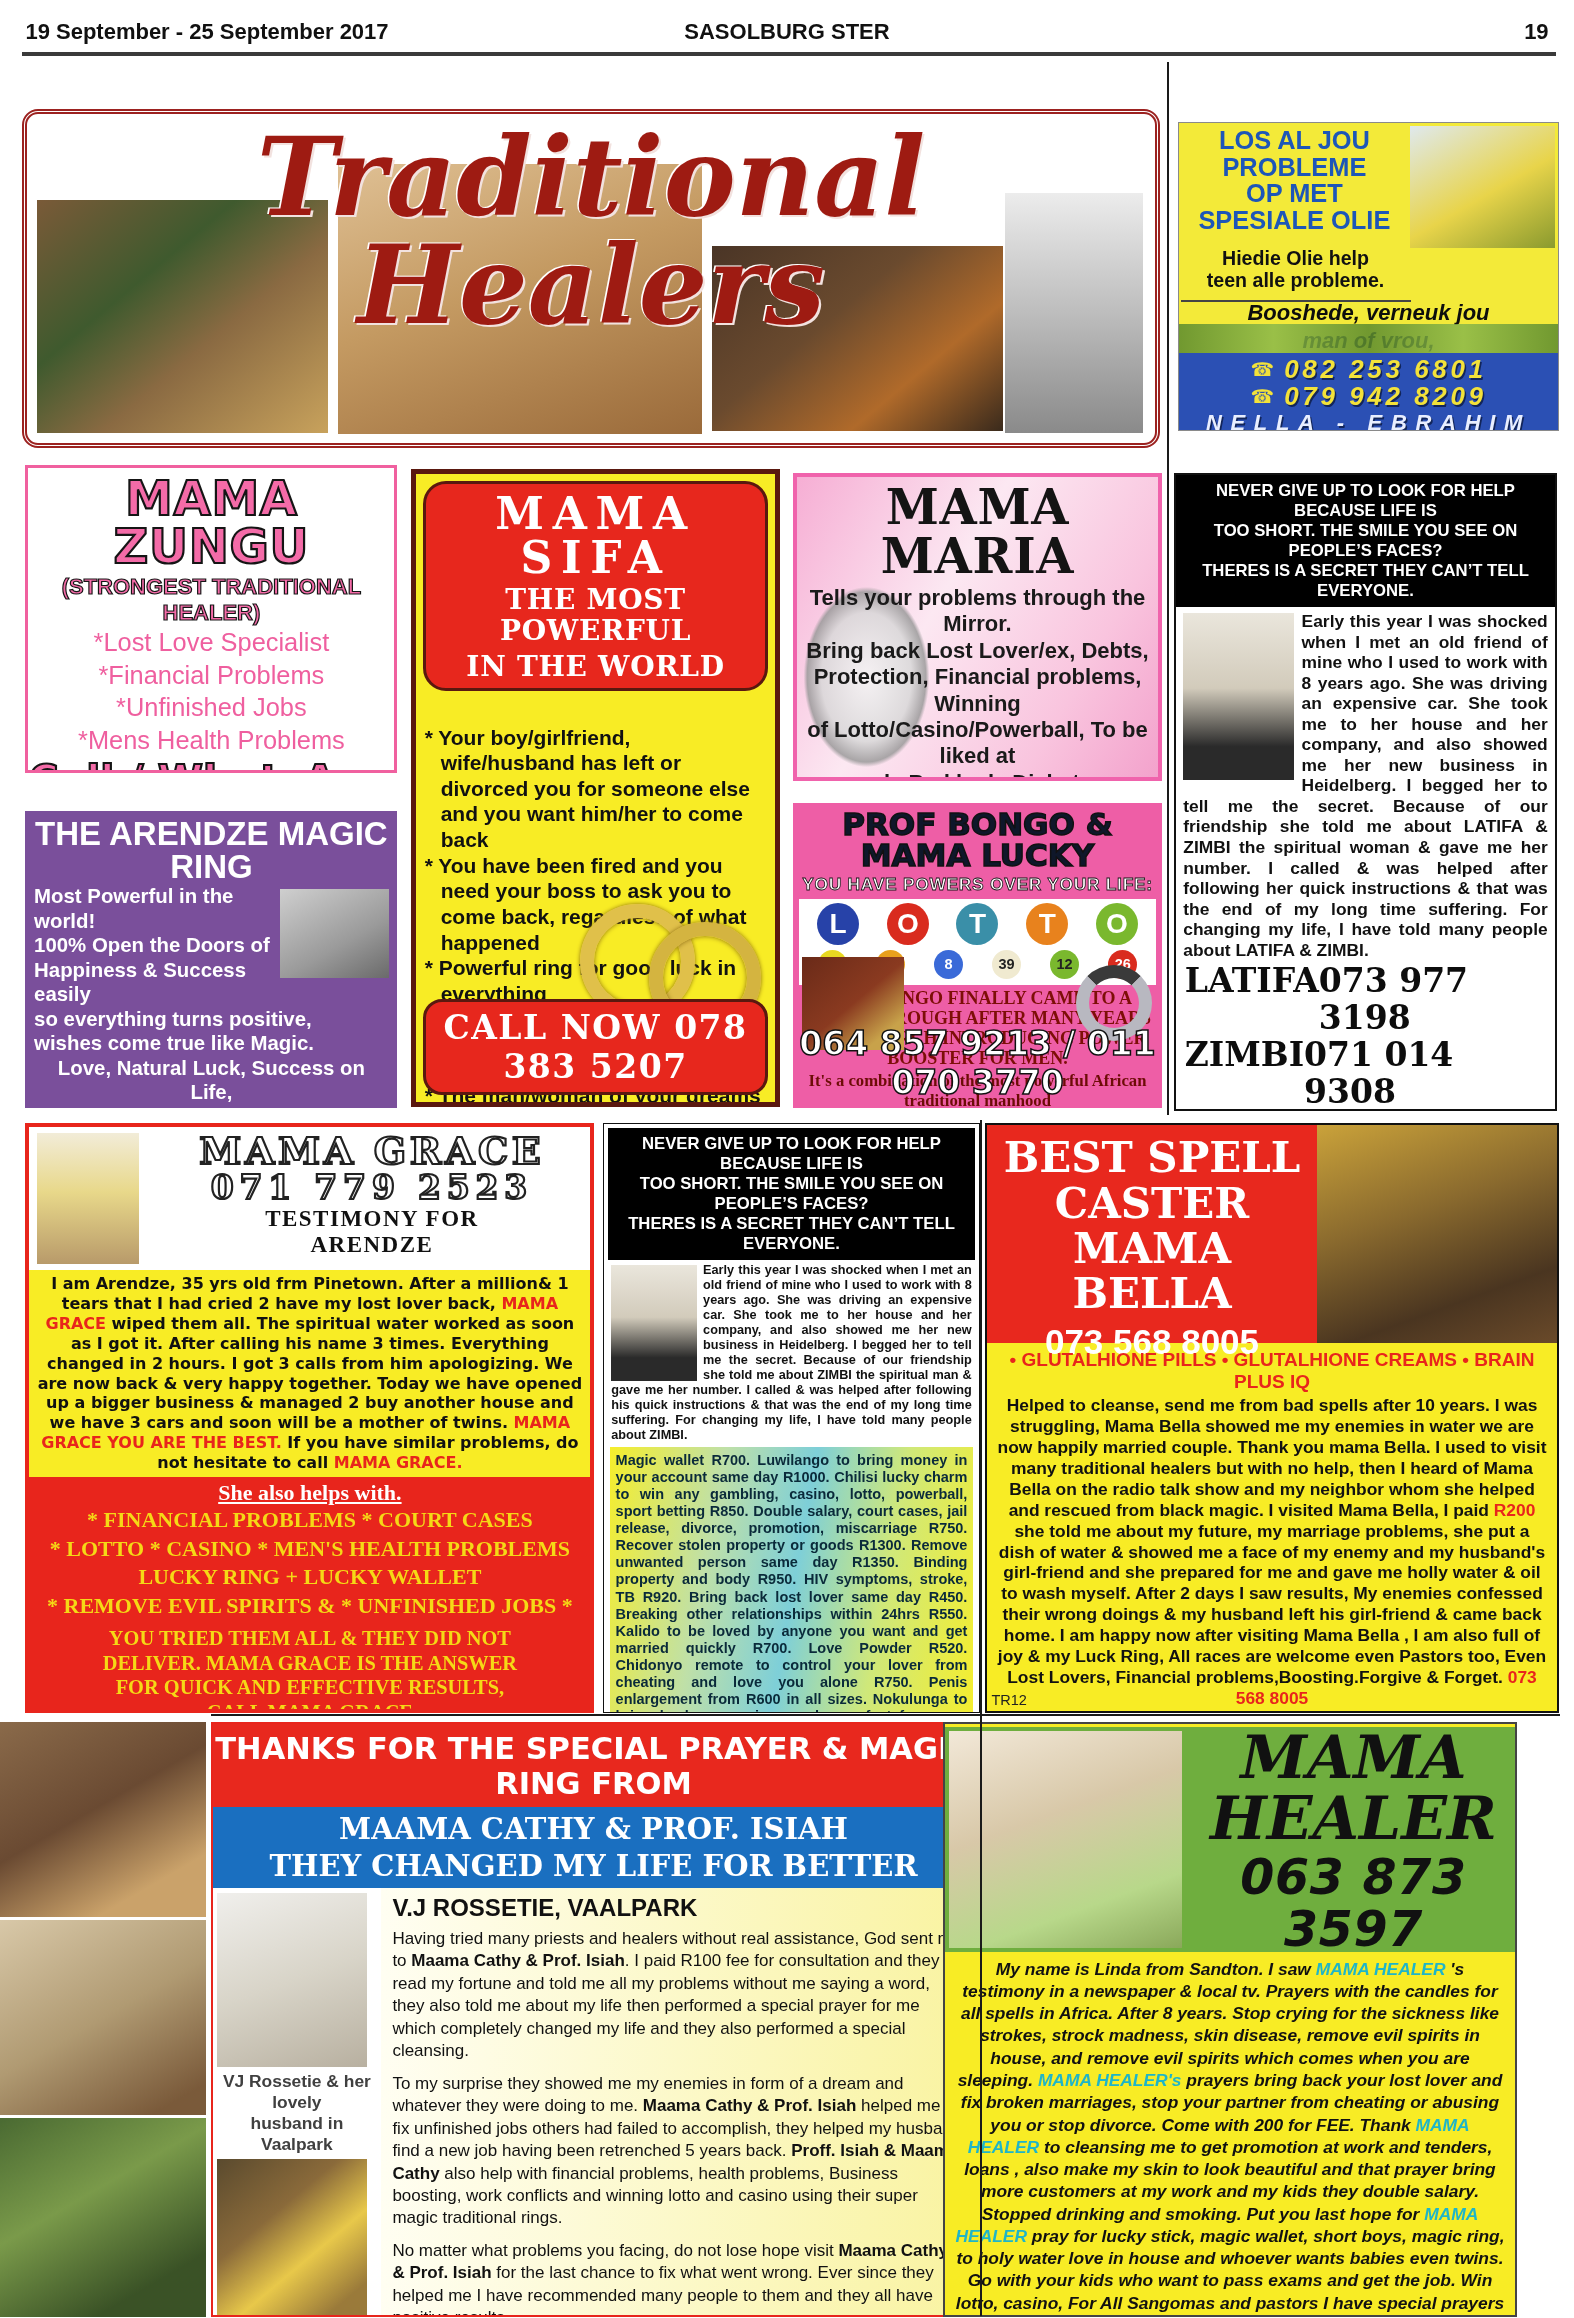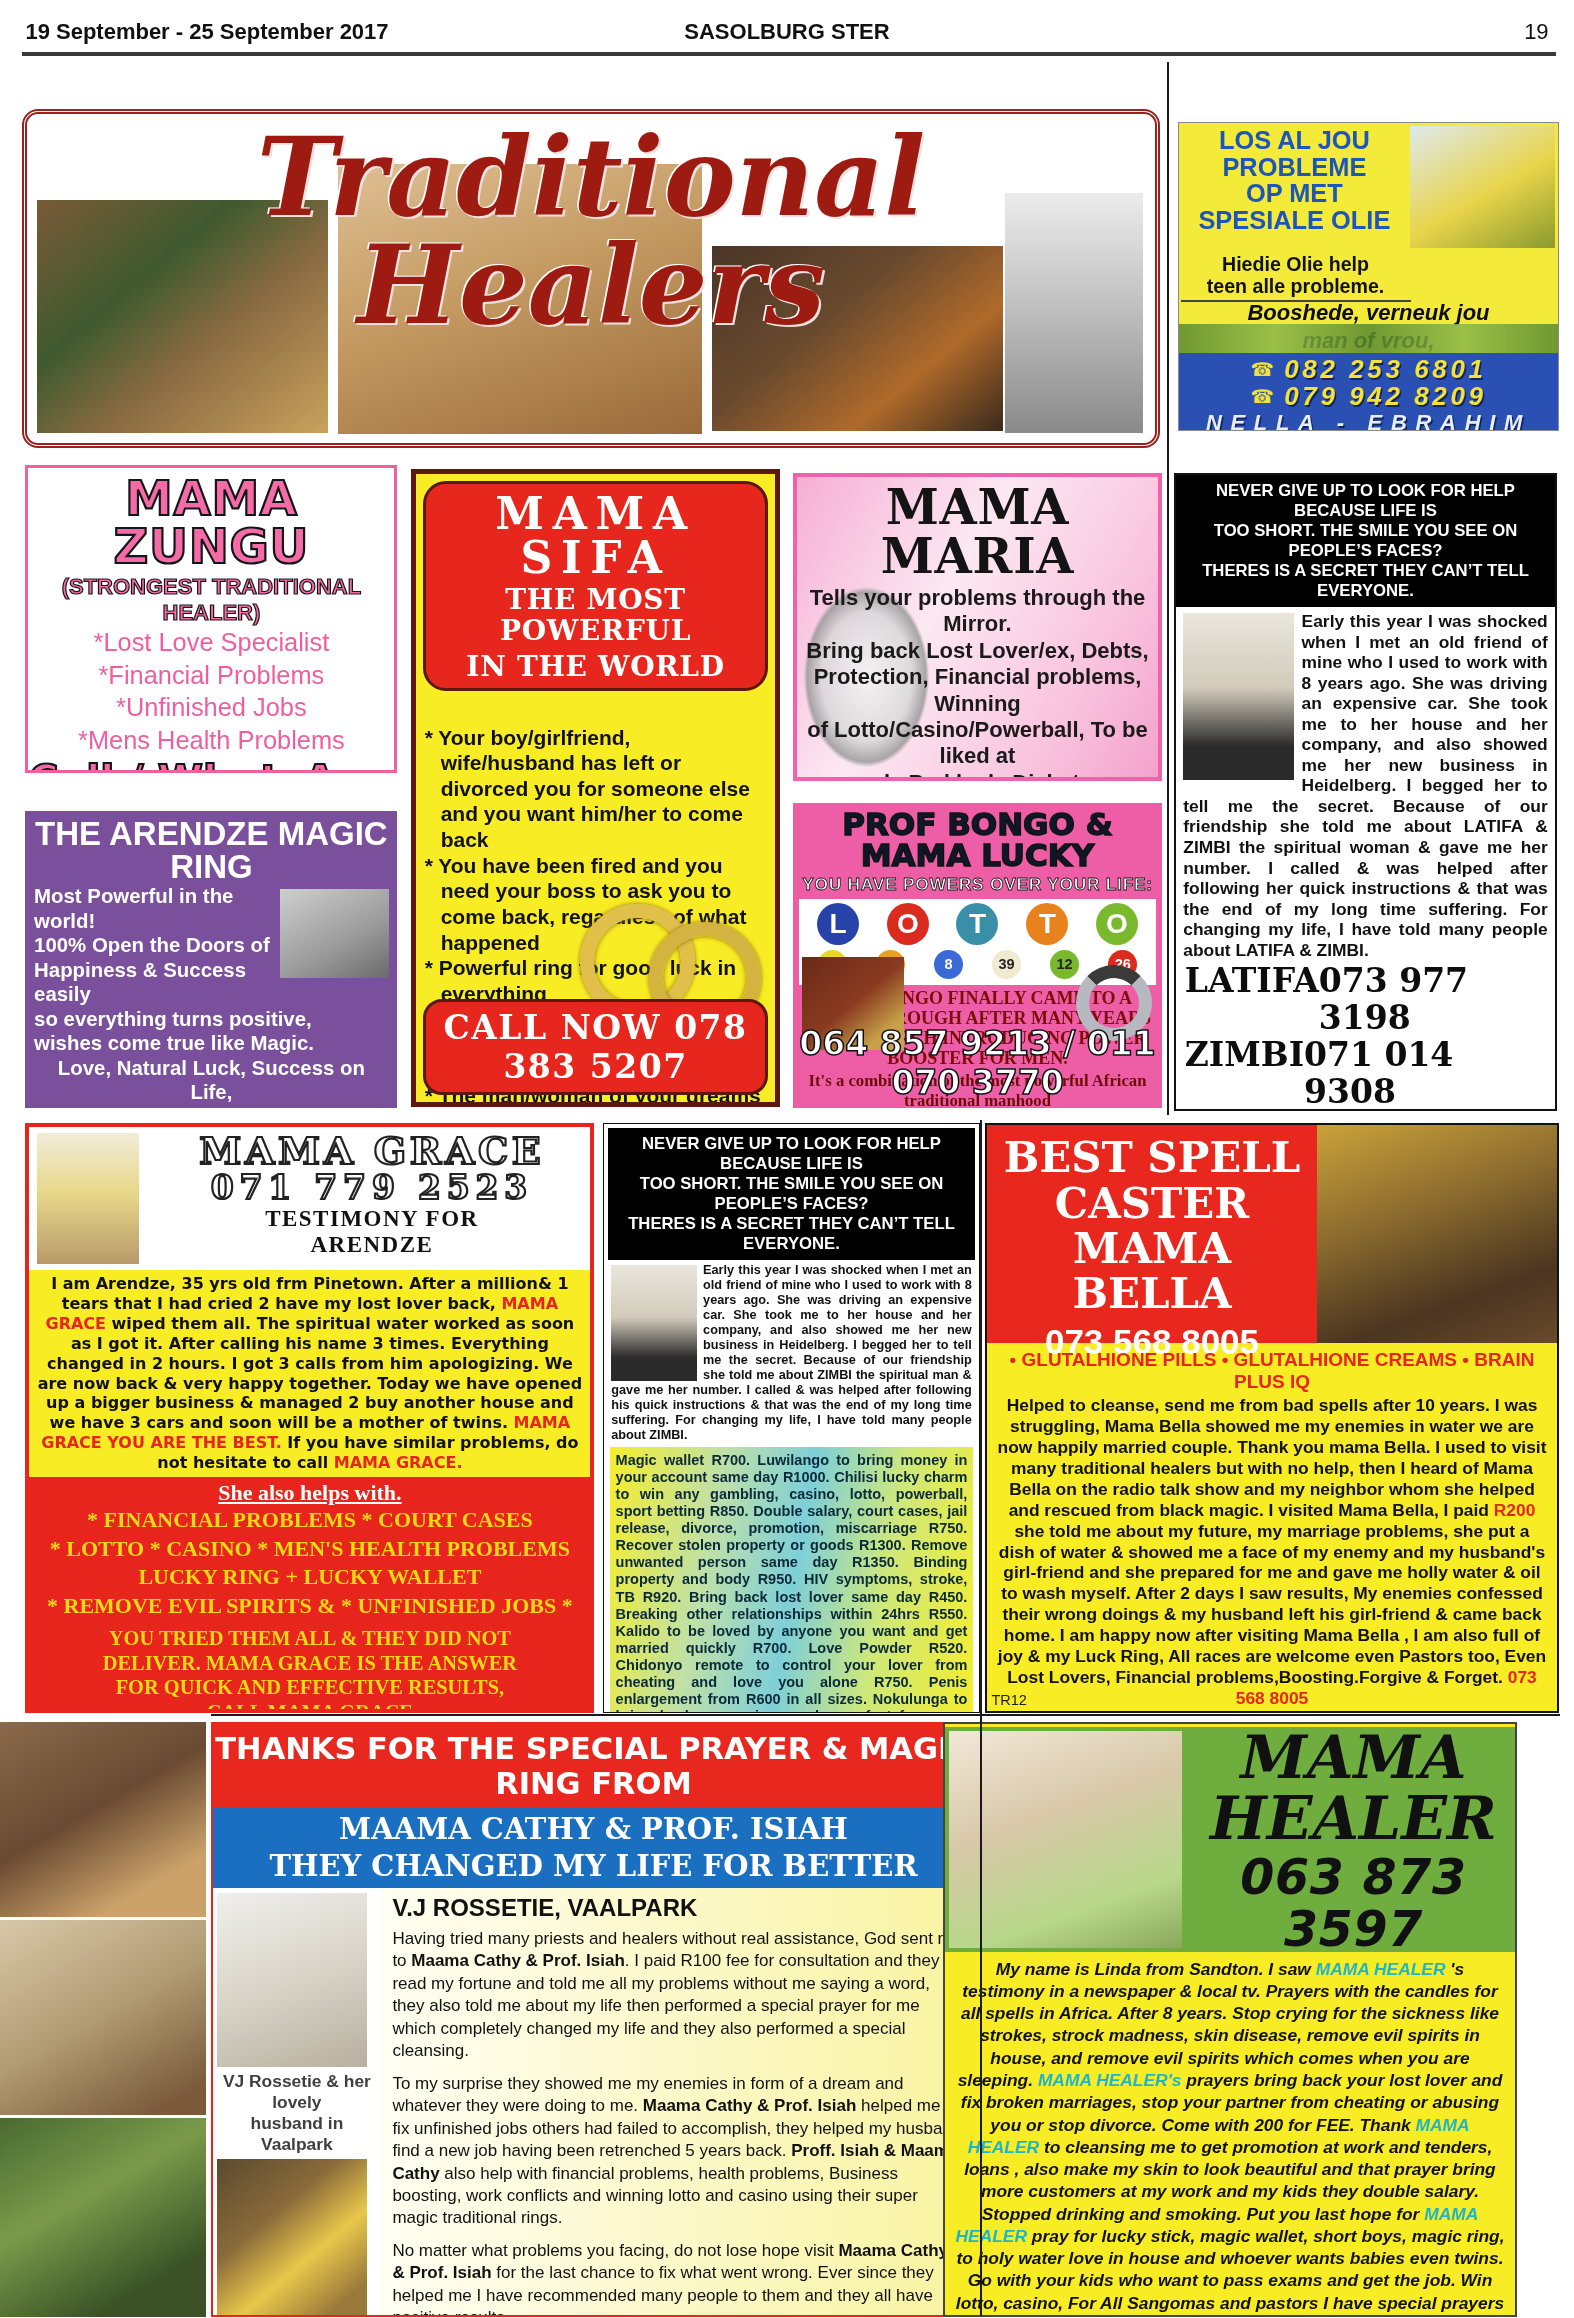--- a/index.html
+++ b/index.html
@@ -1,35 +1,35 @@
 <!DOCTYPE html>
 <html style="font-size:11.6px"><head>
 <meta charset="utf-8">
 <style>
   html,body{margin:0;padding:0;}
   body{width:1574px;height:2319px;position:relative;background:#fff;font-family:"Liberation Sans",sans-serif;overflow:hidden;}
   .abs{position:absolute;}
   
   .hdr-date{left:25.4px;top:19px;font-size:22px;font-weight:bold;color:#111;}
   .hdr-paper{left:0;right:0;top:19px;text-align:center;font-size:22px;font-weight:bold;color:#111;}
-  .hdr-no{right:25.4px;top:19px;font-size:22px;font-weight:normal;color:#111;}
+  .hdr-no{right:25.4px;top:19px;font-size:22px;font-weight:bold;color:#111;}
   .hdr-rule{left:22px;width:1534px;top:52px;height:3.6px;background:#3a3a3a;}
   
   .banner{left:22px;top:109px;width:1128px;height:329px;border:5.1px double #9c2220;border-radius:16px;background:#fff;}
   .banner-title{position:absolute;top:8.7px;left:0;right:0;text-align:center;font-family:"DejaVu Serif",serif;font-style:italic;font-weight:900;font-size:108px;line-height:1;color:#9e1b12;text-shadow:2.2px 2.2px 0 #f2e2df,-1.5px -1.5px 0 #fff;z-index:2;}
   .banner .p{position:absolute;z-index:1;}
   .bp1{left:10.2px;bottom:10.2px;width:291px;height:233px;background:linear-gradient(140deg,#7a5a38,#3f5a2e 35%,#8a6a42 60%,#c8a25c);}
   .bp2{left:311px;bottom:8.7px;width:364px;height:270px;background:linear-gradient(160deg,#dfc094,#c49a62 45%,#9a6a3a);}
   .bp3{left:685px;bottom:11.6px;width:291px;height:185px;background:linear-gradient(140deg,#4a3526,#6a4a2e 40%,#b06a2a 70%,#3a2a1c);}
   .bp4{right:11.6px;bottom:10.2px;width:138px;height:240px;background:linear-gradient(180deg,#ececec,#bdbdbd 50%,#8a8a8a);}
   
   .nella{left:1178px;top:122px;width:379px;height:307px;background:#f3ea39;border:0.7px solid #8a8a8a;overflow:hidden;}
   .nella-photo{position:absolute;right:2.9px;top:2.9px;width:145px;height:122px;background:linear-gradient(150deg,#dfe9ee 0%,#e8d44a 55%,#8a9a2e 100%);}
   .nella-title{position:absolute;left:4.4px;top:4.4px;width:222px;text-align:center;color:#1d56b8;font-weight:900;font-size:25.4px;line-height:1.04;}
-  .nella-sub{position:absolute;left:1.5px;top:131px;width:230px;text-align:center;font-weight:900;font-size:19.6px;color:#111;border-bottom:2.2px solid #444;padding-bottom:3px;line-height:1.1;}
+  .nella-sub{position:absolute;left:1.5px;top:125px;width:230px;text-align:center;font-weight:900;font-size:19.6px;color:#111;border-bottom:2.2px solid #444;padding-bottom:9px;line-height:1.1;}
   .nella-body{position:absolute;left:0;top:176px;width:100%;text-align:center;font-style:italic;font-weight:800;font-size:22px;line-height:1.26;color:#0d0d0d;}
   .nella-leaves{position:absolute;left:0;bottom:77px;width:100%;height:29px;background:linear-gradient(90deg,#5a8a2e,#8ab84a 25%,#5a8a2e 50%,#8ab84a 75%,#5a8a2e);opacity:.85;}
   .nella-footer{position:absolute;left:0;bottom:0;width:100%;height:77px;background:#2b50b4;padding-top:2.9px;box-sizing:border-box;}
   .nella-prow{display:flex;justify-content:center;align-items:center;gap:10.2px;line-height:1.05;}
   .nella-ico{color:#f3e23a;font-size:19px;}
   .nella-num{color:#f3e23a;font-size:26px;font-weight:900;font-style:italic;letter-spacing:3.6px;text-shadow:1.5px 1.5px 0 #12255a;}
   .nella-name{text-align:center;color:#e8eeff;font-size:22px;font-weight:900;font-style:italic;letter-spacing:8.7px;text-shadow:1.5px 1.5px 0 #12255a;}
   
   .zungu{left:25.4px;top:465px;width:372px;height:308px;border:3.6px solid #f0609f;background:#fff;text-align:center;box-sizing:border-box;overflow:hidden;}
   .zungu-title{margin-top:5.8px;font-size:48px;font-weight:900;color:#f46ba8;-webkit-text-stroke:2.2px #151515;letter-spacing:0.7px;line-height:1;font-family:"DejaVu Sans",sans-serif;}

